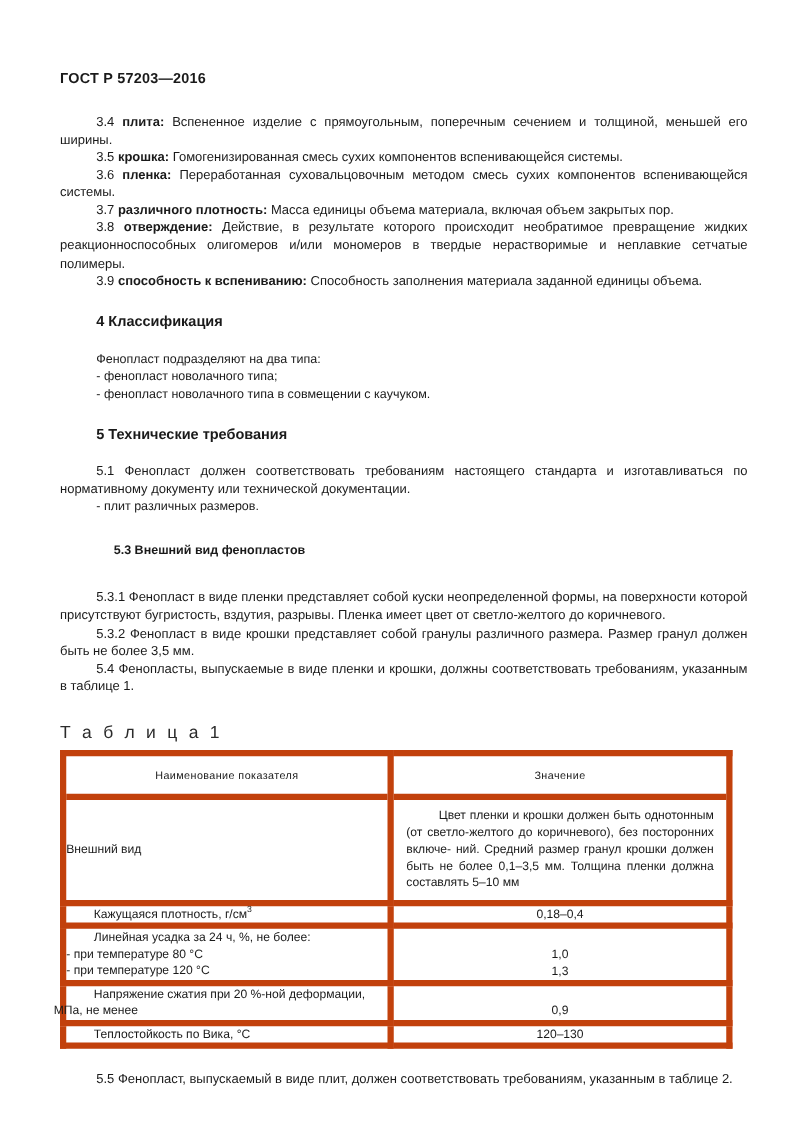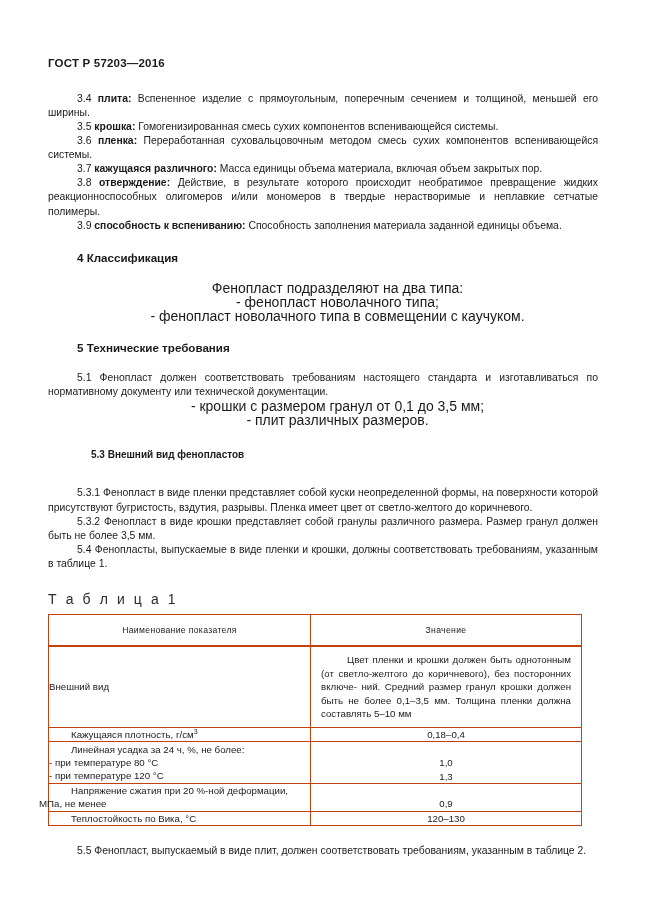--- a/index.html
+++ b/index.html
@@ -37,24 +37,24 @@
     margin: 0;
     font-size: 10.4px;
     line-height: 14.1px;
     text-align: justify;
     text-justify: inter-word;
     text-indent: 29px;
     hyphens: manual;
   }
   p.list-line {
     margin: 0;
-    font-size: 14px;
+    font-size: 10px;
     line-height: 14.1px;
     text-indent: 29px;
-    text-align: center;
+    text-align: left;
   }
   .b { font-weight: bold; }
 
   h2.section-heading {
     font-size: 11.6px;
     font-weight: bold;
     margin: 0;
     text-indent: 29px;
     line-height: 14px;
   }
@@ -82,21 +82,21 @@
 
   table.spec-table {
     width: 533px;
     border-collapse: collapse;
     table-layout: fixed;
     font-size: 9.7px;
     color: #1a1a1a;
   }
   table.spec-table th,
   table.spec-table td {
-    border: 1px solid #c2410c;
+    border: 5px solid #c2410c;
     padding: 0;
     vertical-align: middle;
   }
   table.spec-table thead th {
     font-weight: normal;
     font-size: 8.6px;
     letter-spacing: 0.35px;
     text-align: center;
     height: 30px;
     border-bottom-width: 2px;
@@ -131,21 +131,21 @@
 <div class="page">
 
   <div class="doc-header">ГОСТ Р 57203—2016</div>
 
   <p class="body-text"><span>3.4</span> <span class="b">плита:</span> <span>Вспененное изделие с прямоугольным, поперечным сечением и толщиной, меньшей его ширины.</span></p>
 
   <p class="body-text"><span>3.5</span> <span class="b">крошка:</span> <span>Гомогенизированная смесь сухих компонентов вспенивающейся системы.</span></p>
 
   <p class="body-text"><span>3.6</span> <span class="b">пленка:</span> <span>Переработанная суховальцовочным методом смесь сухих компонентов вспенивающейся системы.</span></p>
 
-  <p class="body-text"><span>3.7</span> <span class="b">кажущаяся различного:</span> <span>Масса единицы объема материала, включая объем закрытых пор.</span></p>
+  <p class="body-text"><span>3.7</span> <span class="b">различного плотность:</span> <span>Масса единицы объема материала, включая объем закрытых пор.</span></p>
 
   <p class="body-text"><span>3.8</span> <span class="b">отверждение:</span> <span>Действие, в результате которого происходит необратимое превращение жидких реакционноспособных олигомеров и/или мономеров в твердые нерастворимые и неплавкие сетчатые полимеры.</span></p>
 
   <p class="body-text"><span>3.9</span> <span class="b">способность к вспениванию:</span> <span>Способность заполнения материала заданной единицы объема.</span></p>
 
   <div class="sp-18"></div>
 
   <h2 class="section-heading">4 Классификация</h2>
 
   <div class="sp-16"></div>
@@ -154,21 +154,20 @@
   <p class="list-line">- фенопласт новолачного типа;</p>
   <p class="list-line">- фенопласт новолачного типа в совмещении с каучуком.</p>
 
   <div class="sp-18"></div>
 
   <h2 class="section-heading">5 Технические требования</h2>
 
   <div class="sp-16"></div>
 
   <p class="body-text">5.1 Фенопласт должен соответствовать требованиям настоящего стандарта и изготавливаться по нормативному документу или технической документации.</p>
-  <p class="list-line">- крошки с размером гранул от 0,1 до 3,5 мм;</p>
   <p class="list-line">- плит различных размеров.</p>
 
   <div class="sp-7"></div>
 
   <h3 class="sub-heading">5.3 Внешний вид фенопластов</h3>
 
   <div class="sp-10"></div>
 
   <p class="body-text">5.3.1 Фенопласт в виде пленки представляет собой куски неопределенной формы, на поверхности которой присутствуют бугристость, вздутия, разрывы. Пленка имеет цвет от светло-желтого до коричневого.</p>
   <p class="body-text">5.3.2 Фенопласт в виде крошки представляет собой гранулы различного размера. Размер гранул должен быть не более 3,5 мм.</p>

